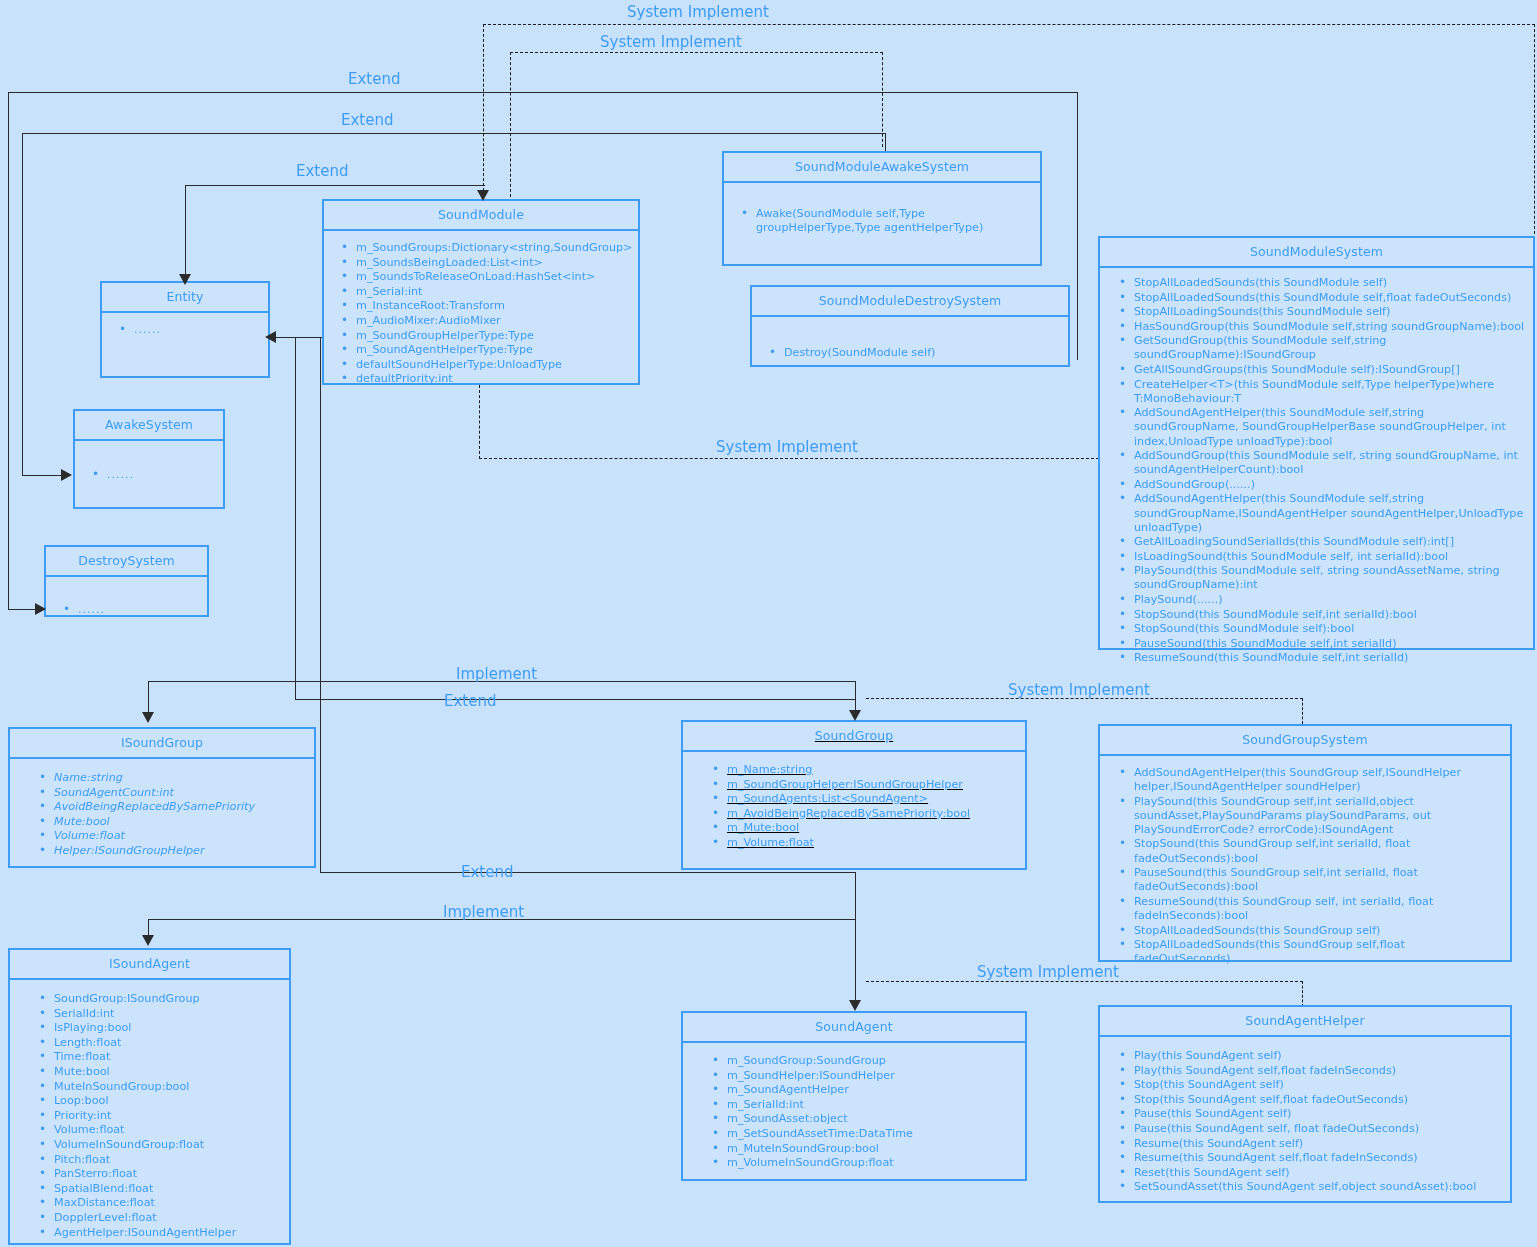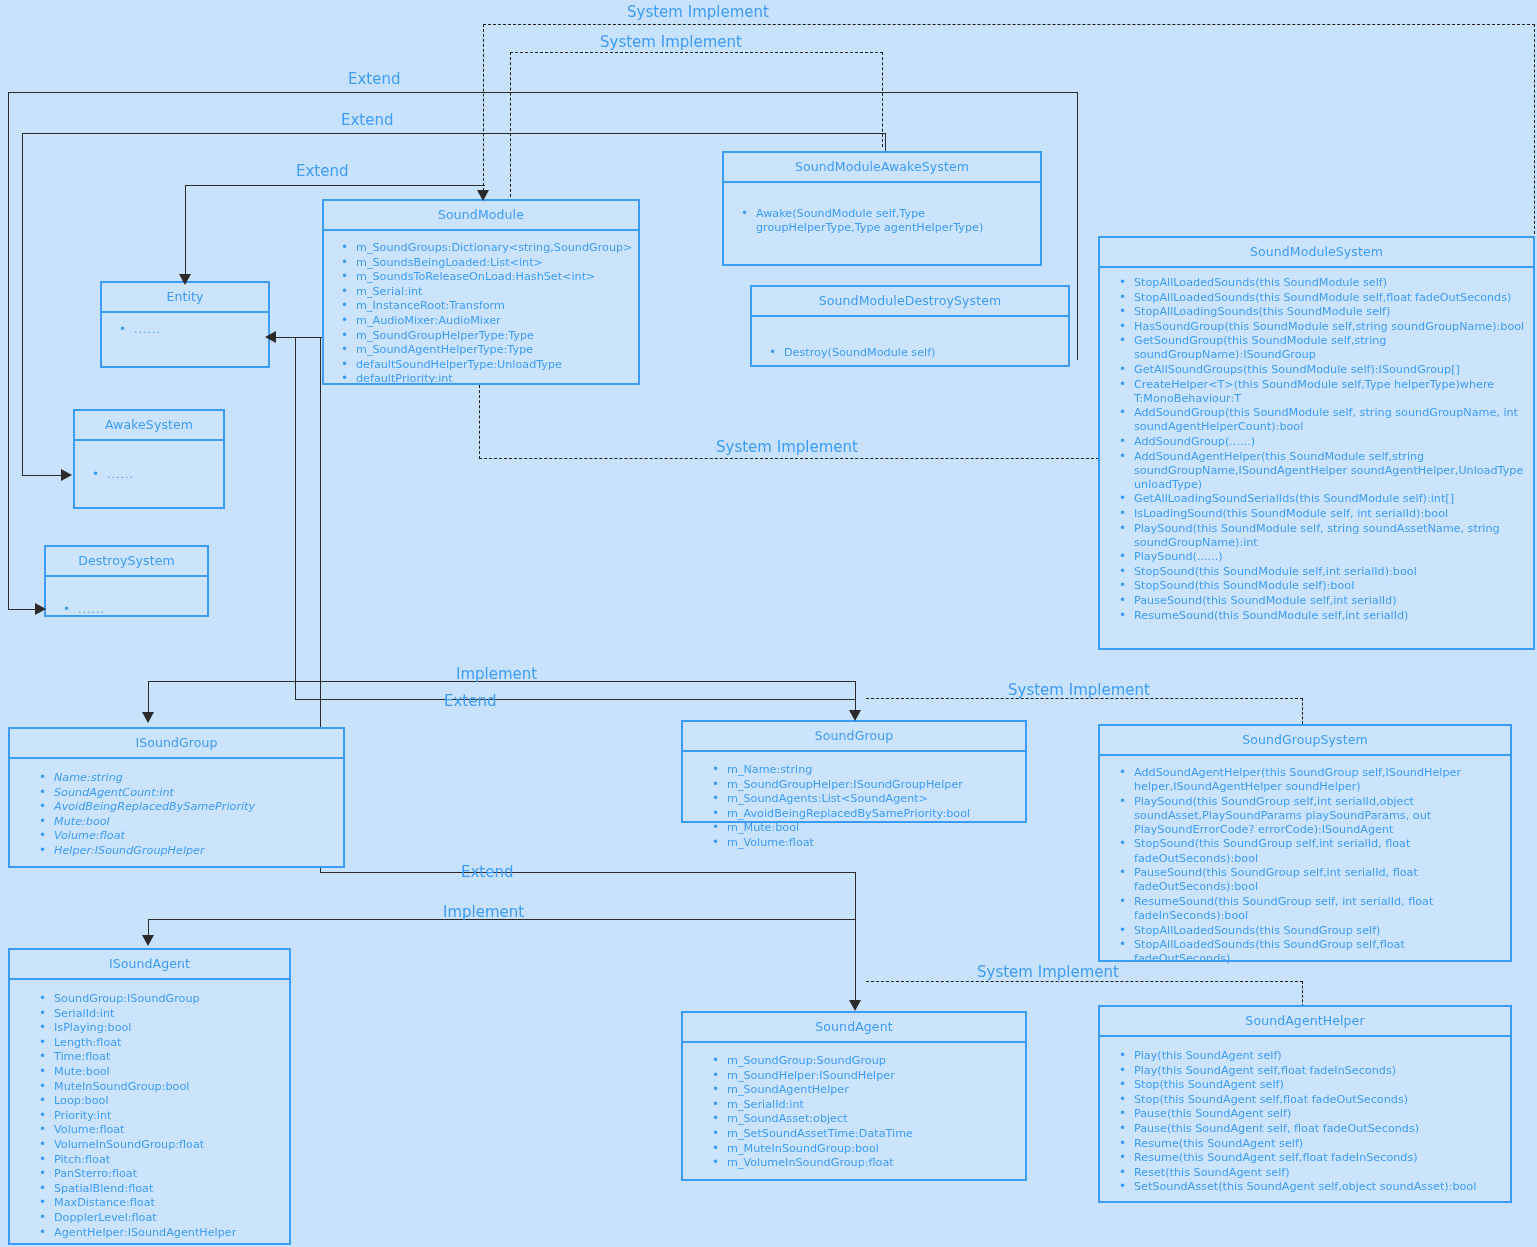--- a/index.html
+++ b/index.html
@@ -143,21 +143,21 @@
   <div class="lbl" style="left:341px;top:111px;">Extend</div>
   <div class="lbl" style="left:296px;top:162px;">Extend</div>
   <div class="lbl" style="left:716px;top:438px;">System Implement</div>
   <div class="lbl" style="left:456px;top:665px;">Implement</div>
   <div class="lbl" style="left:444px;top:692px;">Extend</div>
   <div class="lbl" style="left:1008px;top:681px;">System Implement</div>
   <div class="lbl" style="left:461px;top:863px;">Extend</div>
   <div class="lbl" style="left:443px;top:903px;">Implement</div>
   <div class="lbl" style="left:977px;top:963px;">System Implement</div>
 
-  <div class="uml dots" style="left:100px;top:281px;width:170px;height:87px;">
+  <div class="uml dots" style="left:100px;top:281px;width:170px;height:97px;">
     <div class="hdr">Entity</div>
     <div class="body">
       <ul>
           <li>......</li>
         </ul>
     </div>
   </div>
 
   <div class="uml dots" style="left:73px;top:409px;width:152px;height:100px;">
     <div class="hdr">AwakeSystem</div>
@@ -217,50 +217,51 @@
     <div class="hdr">SoundModuleSystem</div>
     <div class="body" style="padding-top:8px;padding-right:2px;">
       <ul style="padding-left:28px;">
         <li>StopAllLoadedSounds(this SoundModule self)</li>
         <li>StopAllLoadedSounds(this SoundModule self,float fadeOutSeconds)</li>
         <li>StopAllLoadingSounds(this SoundModule self)</li>
         <li>HasSoundGroup(this SoundModule self,string soundGroupName):bool</li>
         <li>GetSoundGroup(this SoundModule self,string soundGroupName):ISoundGroup</li>
         <li>GetAllSoundGroups(this SoundModule self):ISoundGroup[]</li>
         <li>CreateHelper&lt;T&gt;(this SoundModule self,Type helperType)where T:MonoBehaviour:T</li>
+        <li>AddSoundAgentHelper(this SoundModule self,string soundGroupName, SoundGroupHelperBase soundGroupHelper, int index,UnloadType unloadType):bool</li>
         <li>AddSoundGroup(this SoundModule self, string soundGroupName, int soundAgentHelperCount):bool</li>
         <li>AddSoundGroup(......)</li>
         <li>AddSoundAgentHelper(this SoundModule self,string soundGroupName,ISoundAgentHelper soundAgentHelper,UnloadType unloadType)</li>
         <li>GetAllLoadingSoundSerialIds(this SoundModule self):int[]</li>
         <li>IsLoadingSound(this SoundModule self, int serialId):bool</li>
         <li>PlaySound(this SoundModule self, string soundAssetName, string soundGroupName):int</li>
         <li>PlaySound(......)</li>
         <li>StopSound(this SoundModule self,int serialId):bool</li>
         <li>StopSound(this SoundModule self):bool</li>
         <li>PauseSound(this SoundModule self,int serialId)</li>
         <li>ResumeSound(this SoundModule self,int serialId)</li>
       </ul>
     </div>
   </div>
 
-  <div class="uml" style="left:8px;top:727px;width:337px;height:141px;">
+  <div class="uml" style="left:8px;top:727px;width:308px;height:141px;">
     <div class="hdr">ISoundGroup</div>
     <div class="body" style="padding-top:12px;font-style:italic;">
       <ul style="padding-left:38px;">
         <li>Name:string</li>
         <li>SoundAgentCount:int</li>
         <li>AvoidBeingReplacedBySamePriority</li>
         <li>Mute:bool</li>
         <li>Volume:float</li>
         <li>Helper:ISoundGroupHelper</li>
       </ul>
     </div>
   </div>
 
-  <div class="uml" style="left:681px;top:720px;width:346px;height:103px;">
+  <div class="uml" style="left:681px;top:720px;width:346px;height:150px;text-decoration:underline;">
     <div class="hdr">SoundGroup</div>
     <div class="body" style="padding-top:11px;">
       <ul style="padding-left:38px;">
         <li>m_Name:string</li>
         <li>m_SoundGroupHelper:ISoundGroupHelper</li>
         <li>m_SoundAgents:List&lt;SoundAgent&gt;</li>
         <li>m_AvoidBeingReplacedBySamePriority:bool</li>
         <li>m_Mute:bool</li>
         <li>m_Volume:float</li>
       </ul>

